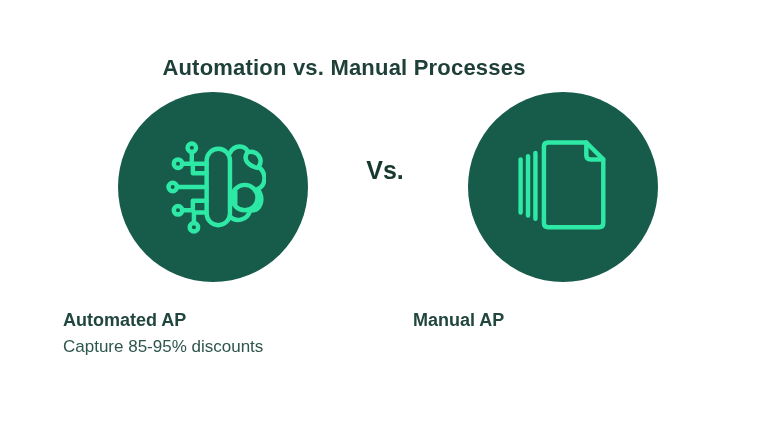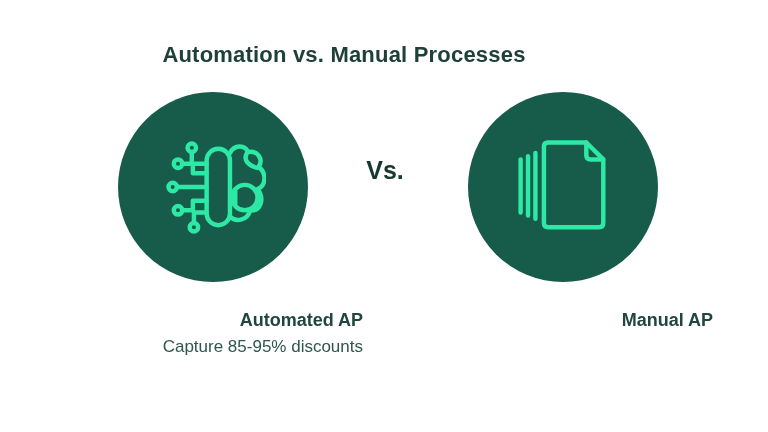--- a/index.html
+++ b/index.html
@@ -10,21 +10,21 @@
   }
   .canvas {
     position: relative;
     width: 768px;
     height: 432px;
     background: var(--background, #ffffff);
     overflow: hidden;
   }
   .title {
     position: absolute;
-    top: 27px;
+    top: 40px;
     left: 0;
     width: 688px;
     text-align: center;
     font-size: 22px;
     font-weight: 700;
     letter-spacing: 0.2px;
     color: var(--title-color, #1E4038);
   }
   .circle {
     position: absolute;
@@ -55,21 +55,21 @@
     width: 80px;
     text-align: center;
     font-size: 25px;
     font-weight: 600;
     color: var(--vs-color, #16382F);
   }
   .label-block {
     position: absolute;
     top: 310px;
     width: 300px;
-    text-align: right;
+    text-align: left;
   }
   .label-left  { left: 63px; }
   .label-right { left: 413px; }
   .label-heading {
     font-size: 18px;
     font-weight: 700;
     color: var(--heading-color, #21463D);
     margin-bottom: 6px;
   }
   .label-subtext {

